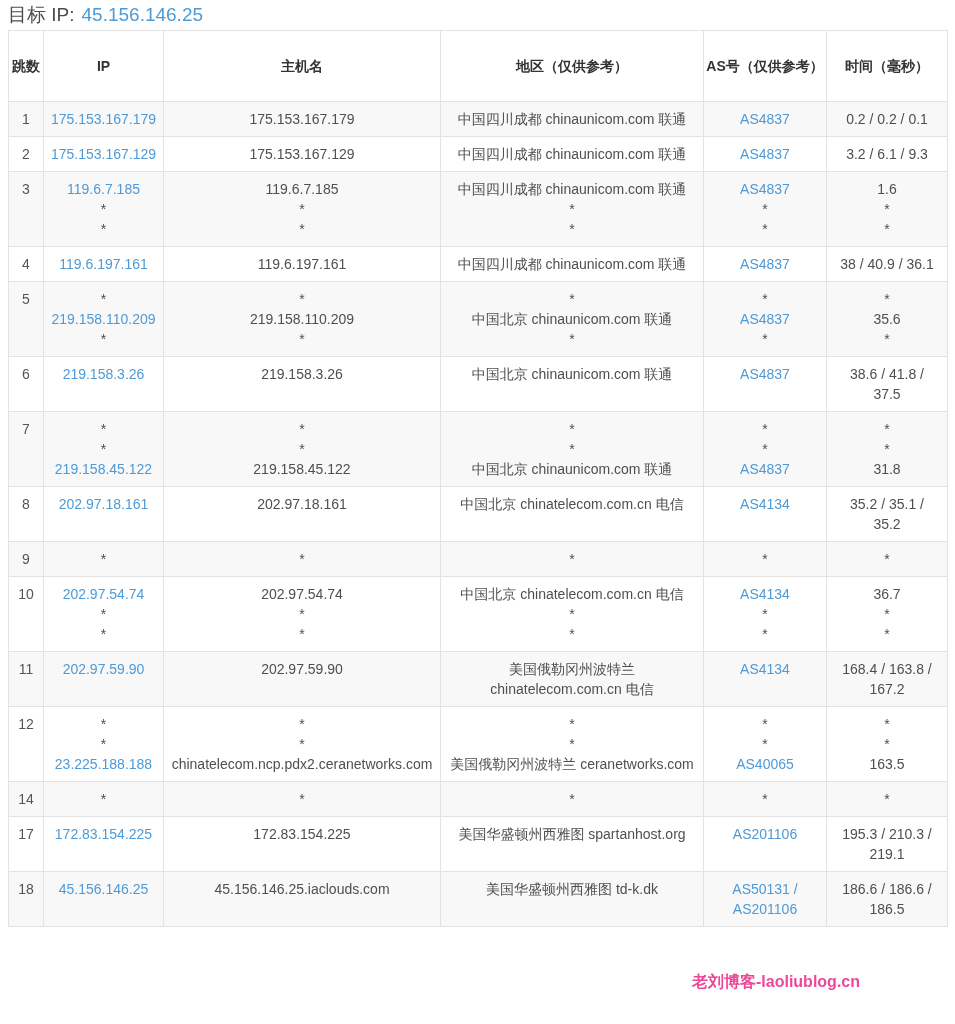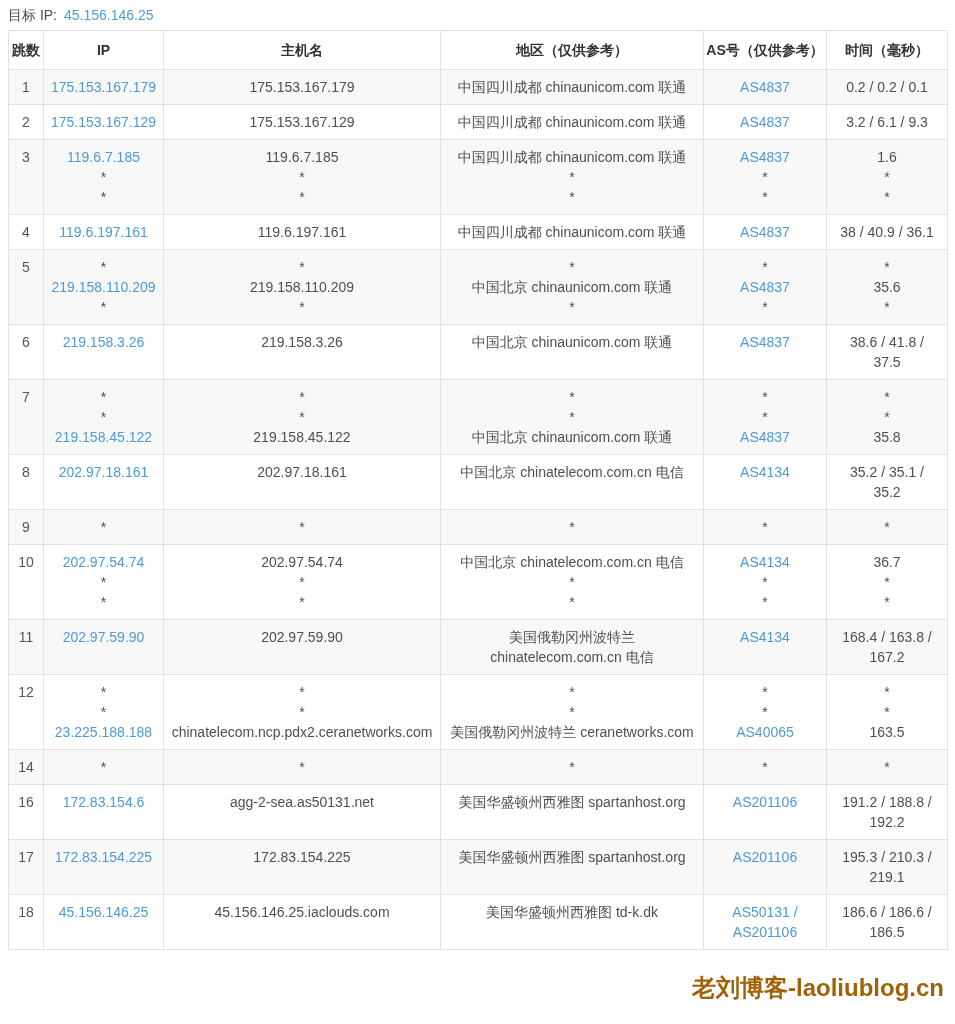--- a/index.html
+++ b/index.html
@@ -6,21 +6,21 @@
   html, body { margin: 0; padding: 0; }
   body {
     width: 955px; height: 1024px;
     background: #ffffff;
     font-family: "Liberation Sans", "DejaVu Sans", sans-serif;
     position: relative;
     overflow: hidden;
   }
   .title {
     position: absolute; left: 8px; top: 6px;
-    font-size: 14px; color: #4c4c4c; line-height: 18px;
+    font-size: 19px; color: #4c4c4c; line-height: 18px;
   }
   .title .ip-val { color: #4e9ad6; margin-left: 7px; }
   table.trace {
     position: absolute; left: 8px; top: 30px;
     width: 939px;
     border-collapse: collapse;
     table-layout: fixed;
     font-size: 14px;
     color: #4f4f4f;
   }
@@ -29,40 +29,40 @@
     text-align: center;
     word-wrap: break-word;
   }
   .trace th {
     font-weight: bold;
     color: #333333;
     background: #ffffff;
     vertical-align: middle;
     padding: 8px 2px;
     line-height: 20px;
-    height: 39px;
+    height: 71px;
   }
   .trace td {
     vertical-align: top;
     padding: 7px 6px;
     line-height: 20px;
     background: #ffffff;
   }
   .trace tbody tr:nth-child(odd) td { background: #f8f8f8; }
   .cell-hop { color: #555555; }
   .cell-ip { padding: 7px 4px !important; }
   .cell-region { padding: 7px 5px !important; }
   .cell-time { padding: 7px 12px !important; }
   .link { color: #4e9ad6; cursor: pointer; }
   .watermark {
     position: absolute;
     left: 692px; top: 972px;
-    font-size: 24px;
+    font-size: 16px;
     font-weight: bold;
-    color: #a16207;
+    color: #ec4899;
     white-space: nowrap;
     z-index: 5;
     letter-spacing: 0px;
     text-shadow:
       -2px -2px 0 #ffffff, 2px -2px 0 #ffffff,
       -2px  2px 0 #ffffff, 2px  2px 0 #ffffff,
        0   -2px 0 #ffffff, 0    2px 0 #ffffff,
       -2px  0   0 #ffffff, 2px  0   0 #ffffff;
   }
 </style>
@@ -239,21 +239,21 @@
           <div>中国北京 chinaunicom.com 联通</div>
         </td>
         <td class="cell-as">
           <div>*</div>
           <div>*</div>
           <div class="link">AS4837</div>
         </td>
         <td class="cell-time">
           <div>*</div>
           <div>*</div>
-          <div>35.8</div>
+          <div>31.8</div>
         </td>
       </tr>
       <tr>
         <td class="cell-hop">8</td>
         <td class="cell-ip">
           <div class="link">202.97.18.161</div>
         </td>
         <td class="cell-host">
           <div>202.97.18.161</div>
         </td>
@@ -368,38 +368,20 @@
           <div>*</div>
         </td>
         <td class="cell-region">
           <div>*</div>
         </td>
         <td class="cell-as">
           <div>*</div>
         </td>
         <td class="cell-time">
           <div>*</div>
-        </td>
-      </tr>
-      <tr>
-        <td class="cell-hop">16</td>
-        <td class="cell-ip">
-          <div class="link">172.83.154.6</div>
-        </td>
-        <td class="cell-host">
-          <div>agg-2-sea.as50131.net</div>
-        </td>
-        <td class="cell-region">
-          <div>美国华盛顿州西雅图 spartanhost.org</div>
-        </td>
-        <td class="cell-as">
-          <div class="link">AS201106</div>
-        </td>
-        <td class="cell-time">
-          <div>191.2 / 188.8 / 192.2</div>
         </td>
       </tr>
       <tr>
         <td class="cell-hop">17</td>
         <td class="cell-ip">
           <div class="link">172.83.154.225</div>
         </td>
         <td class="cell-host">
           <div>172.83.154.225</div>
         </td>

